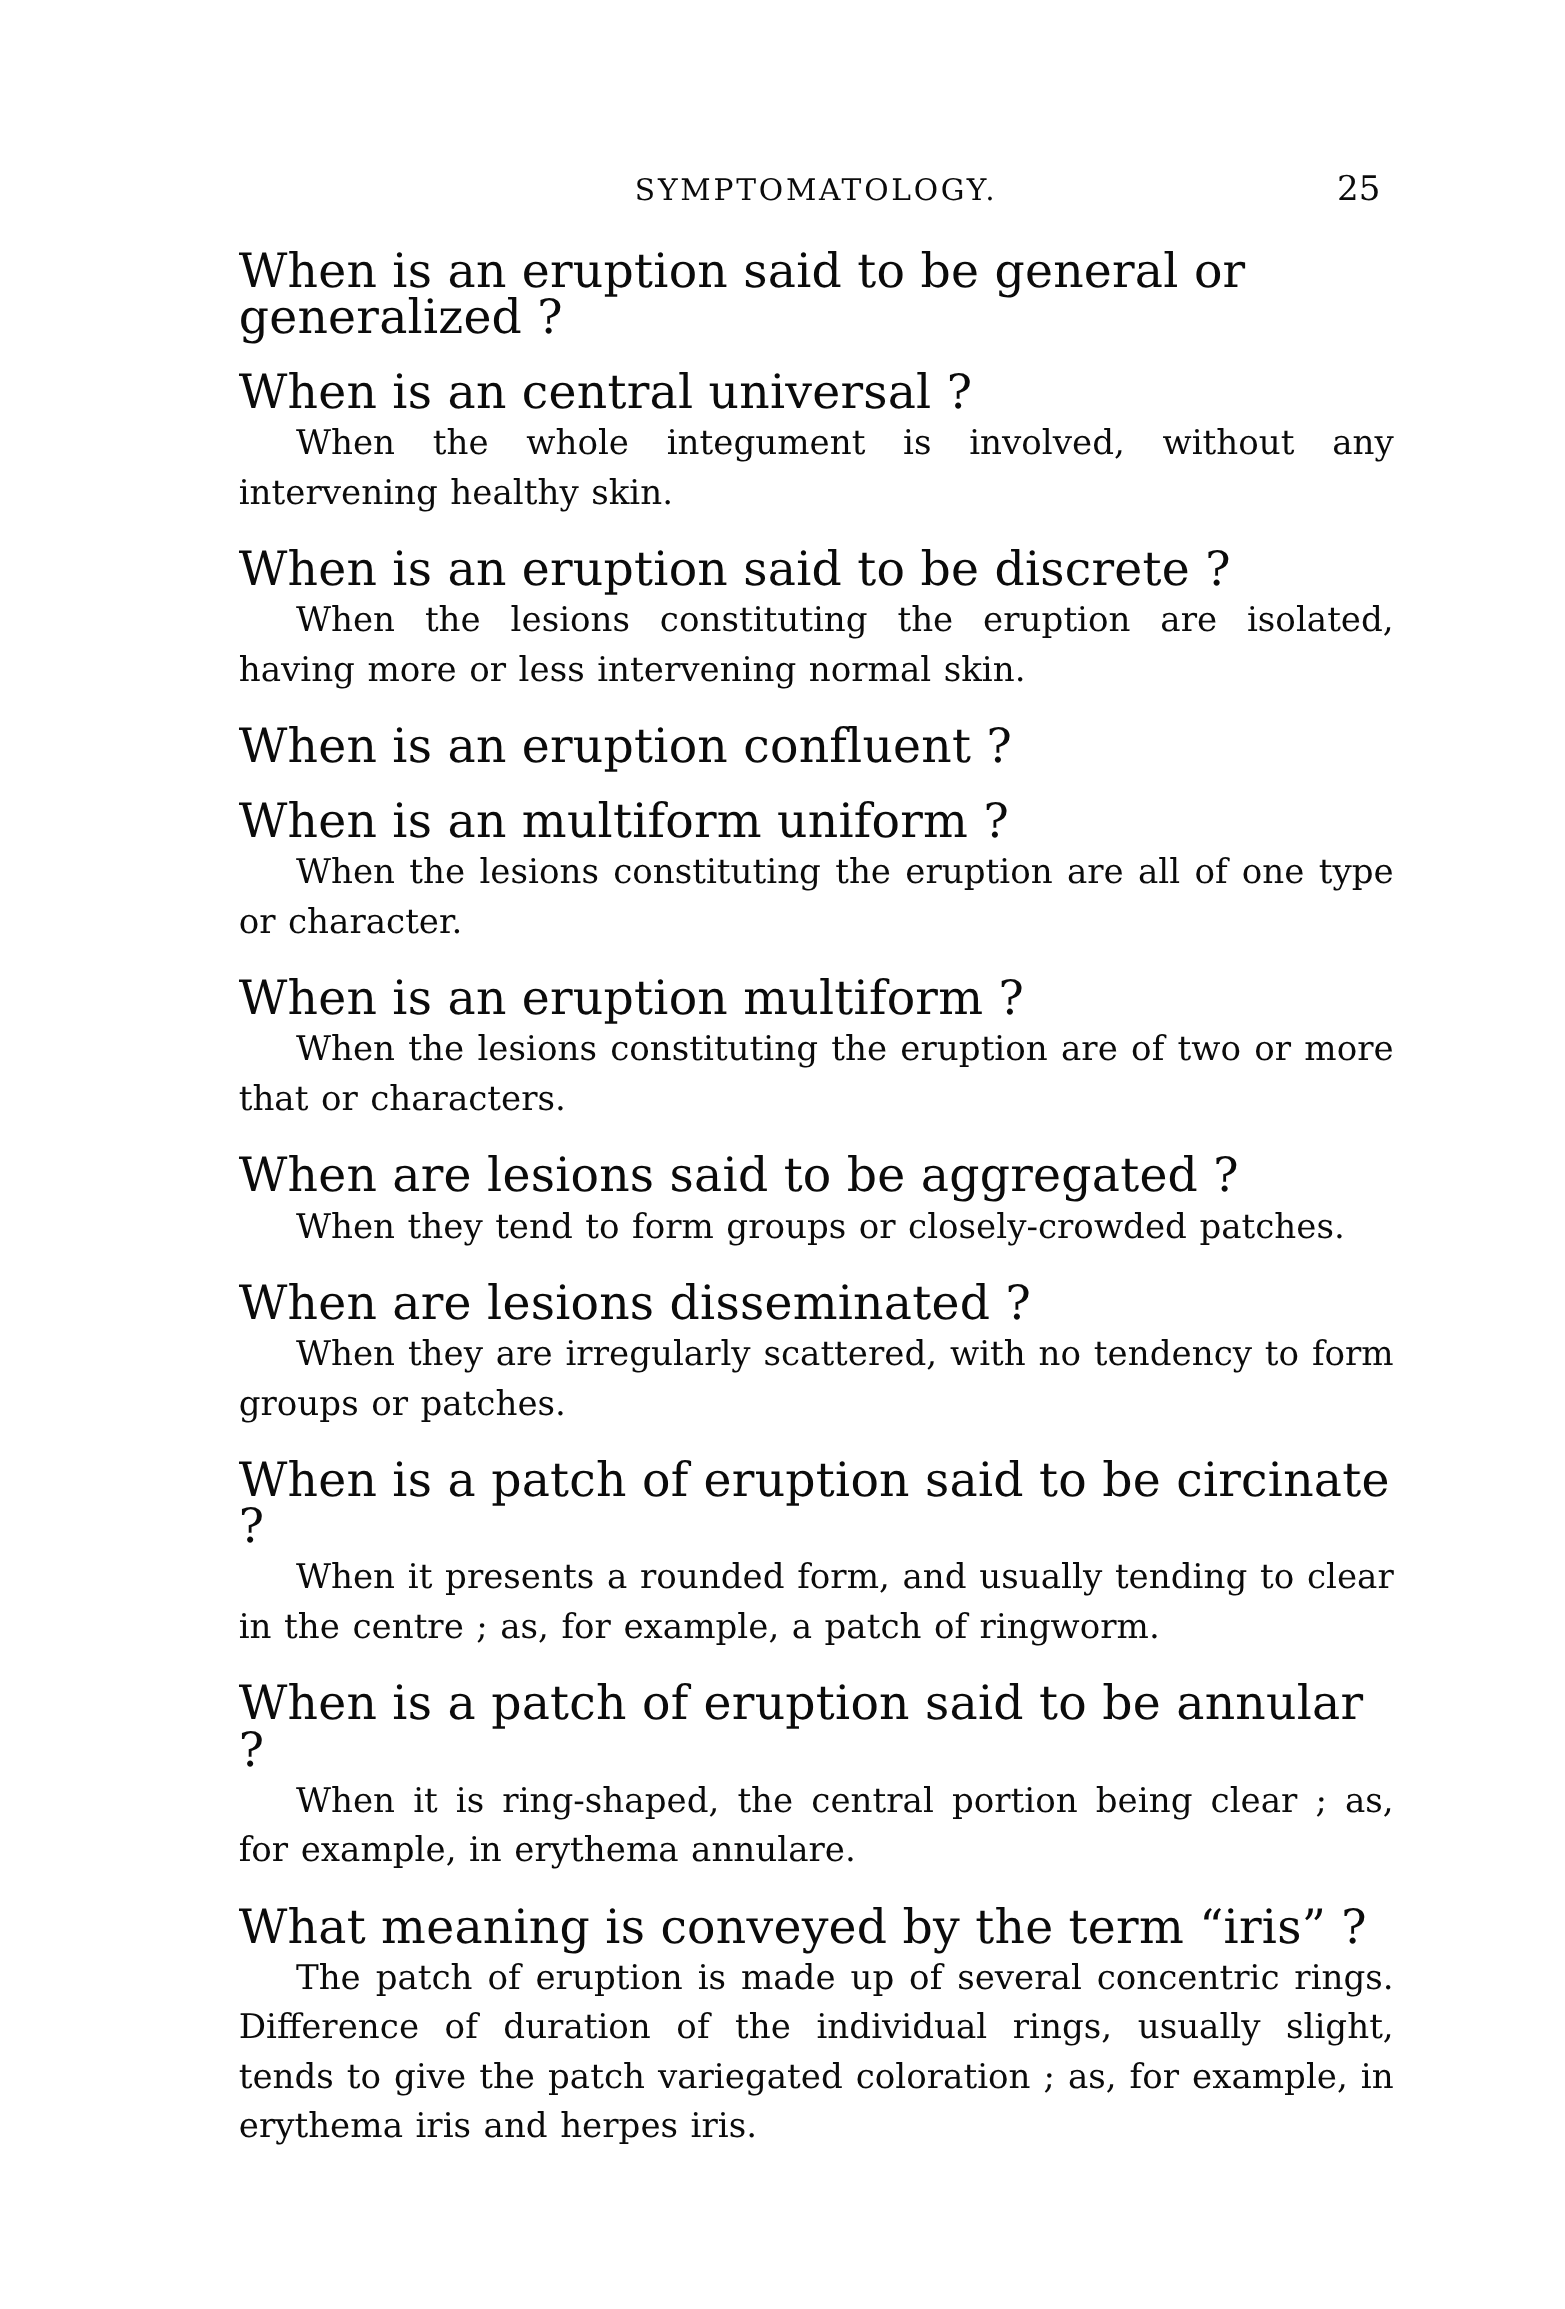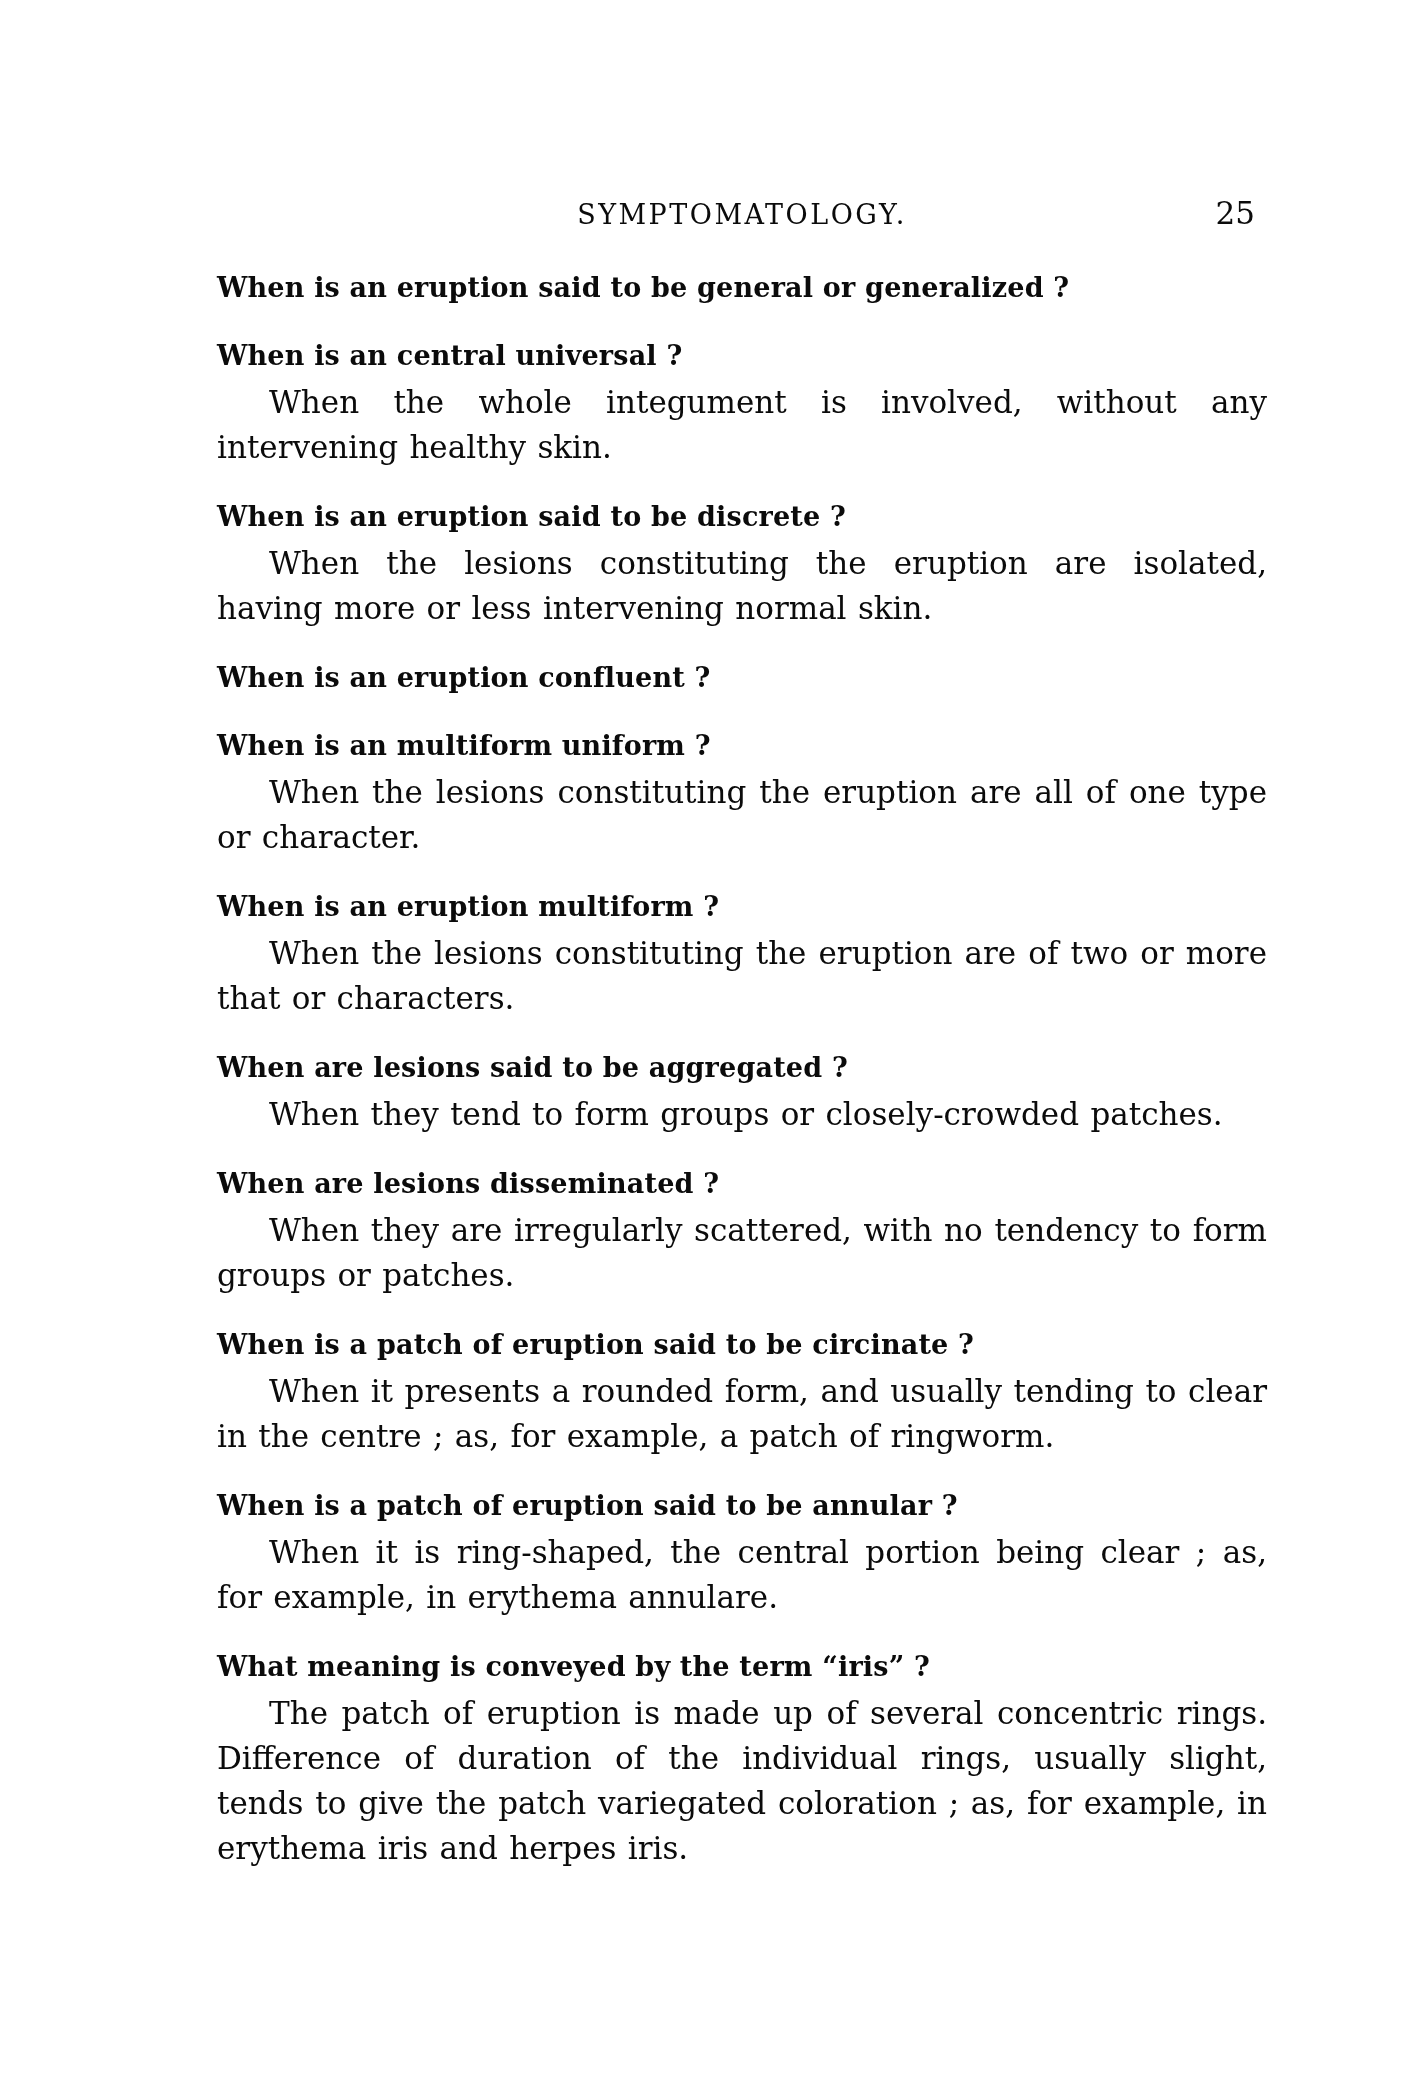--- a/index.html
+++ b/index.html
@@ -13,21 +13,20 @@
     background: #ffffff;
     color: #0b0b0b;
     font-family: "DejaVu Serif", "Liberation Serif", serif;
     overflow: hidden;
   }
   .sheet {
     position: absolute;
     left: 217px;
     top: 158px;
     width: 1050px;
-    margin-top: 41px;
   }
   .page-head {
     position: relative;
     height: 34px;
   }
   .running-head {
     text-align: center;
     font-size: 27px;
     line-height: 32px;
     letter-spacing: 2.5px;
@@ -44,22 +43,22 @@
     margin-top: 34px;
   }
   .qa-section {
     margin-top: 26px;
   }
   .qa-section:first-child {
     margin-top: 0;
   }
   .question {
     margin: 0 0 3px 0;
-    font-size: 27px;
-    font-weight: bold;
+    font-size: 43px;
+    font-weight: normal;
     line-height: 42px;
     letter-spacing: 0.2px;
   }
   .answer {
     margin: 0;
     font-size: 31px;
     line-height: 45px;
     text-align: justify;
     text-indent: 52px;
     word-spacing: 1.5px;

